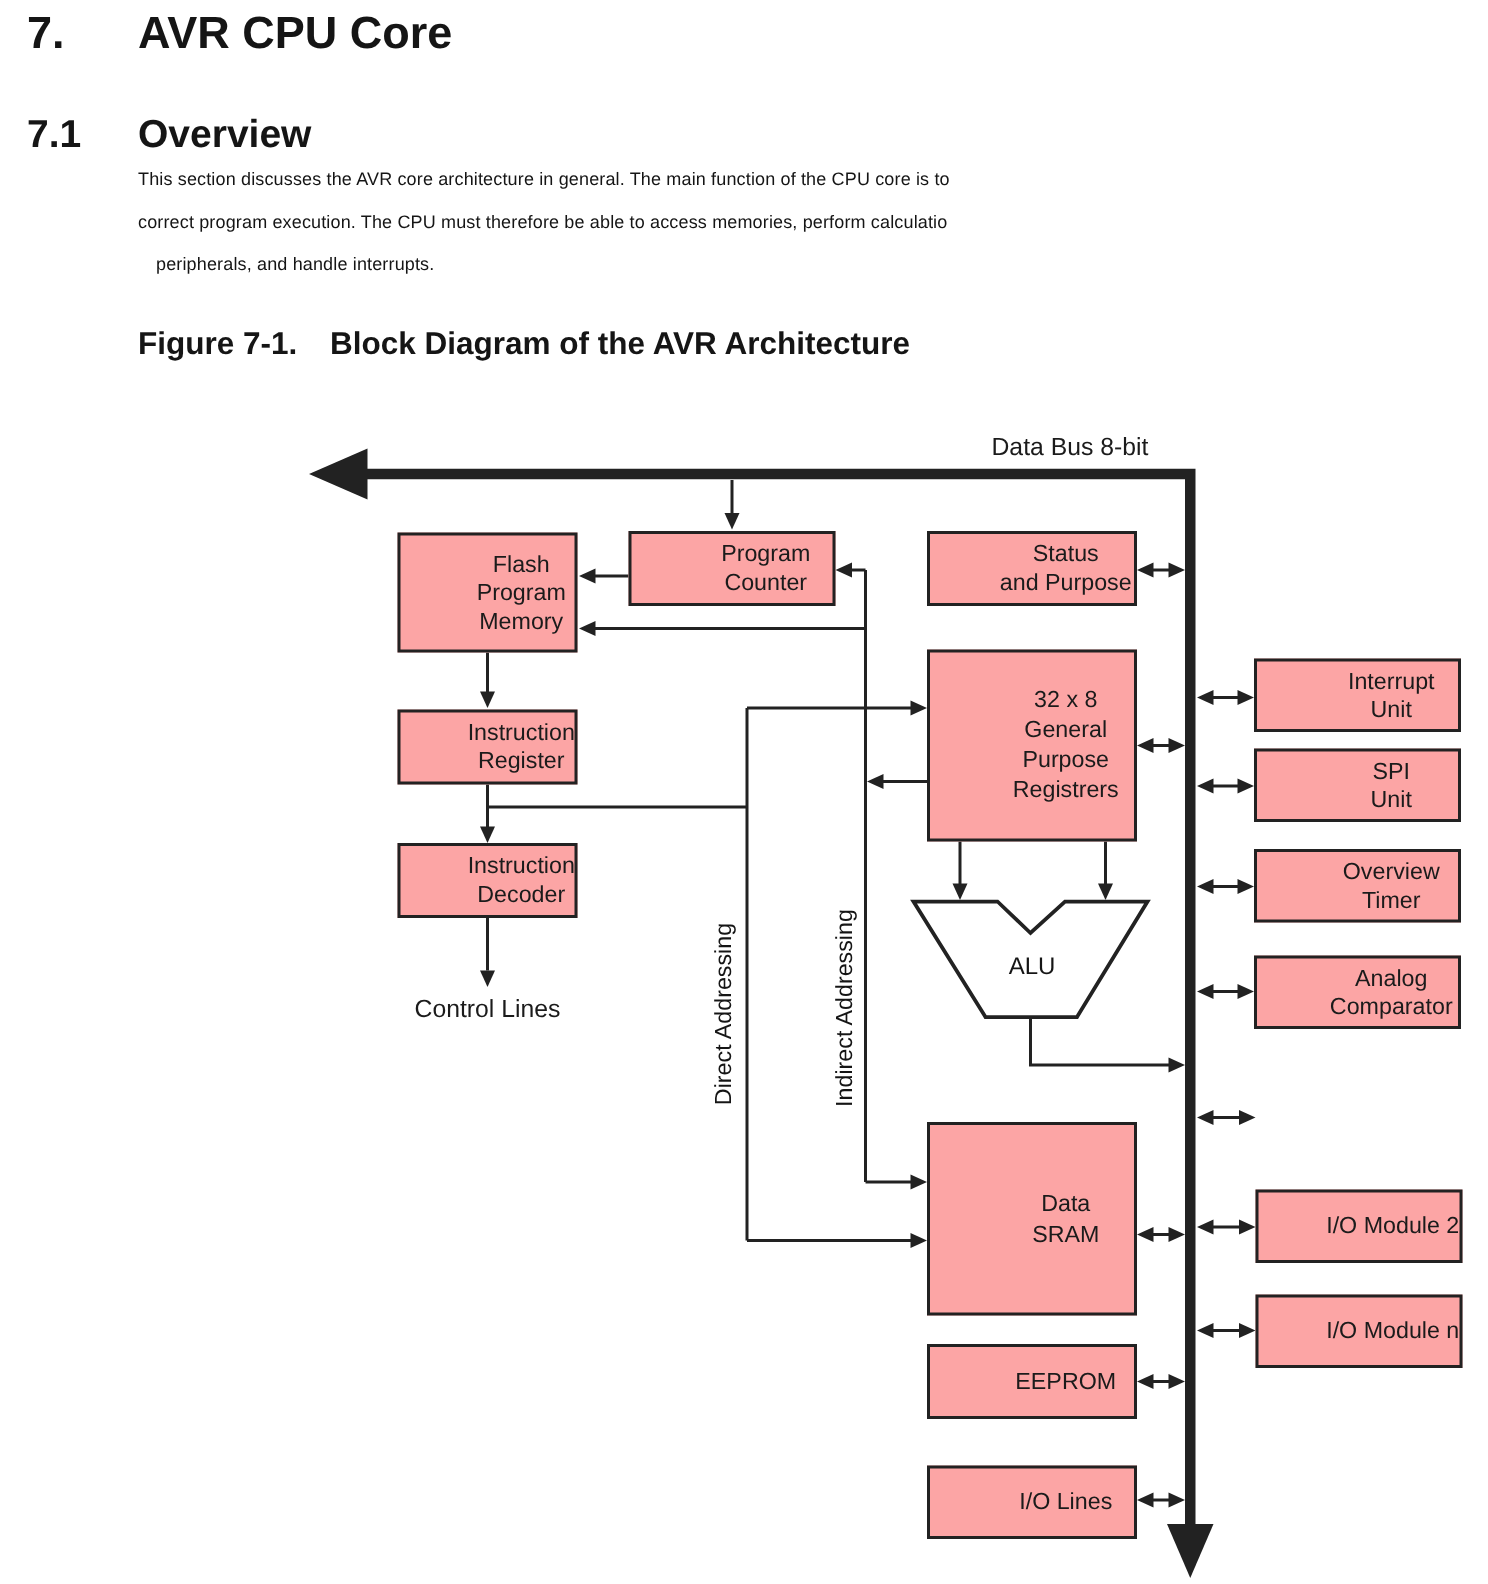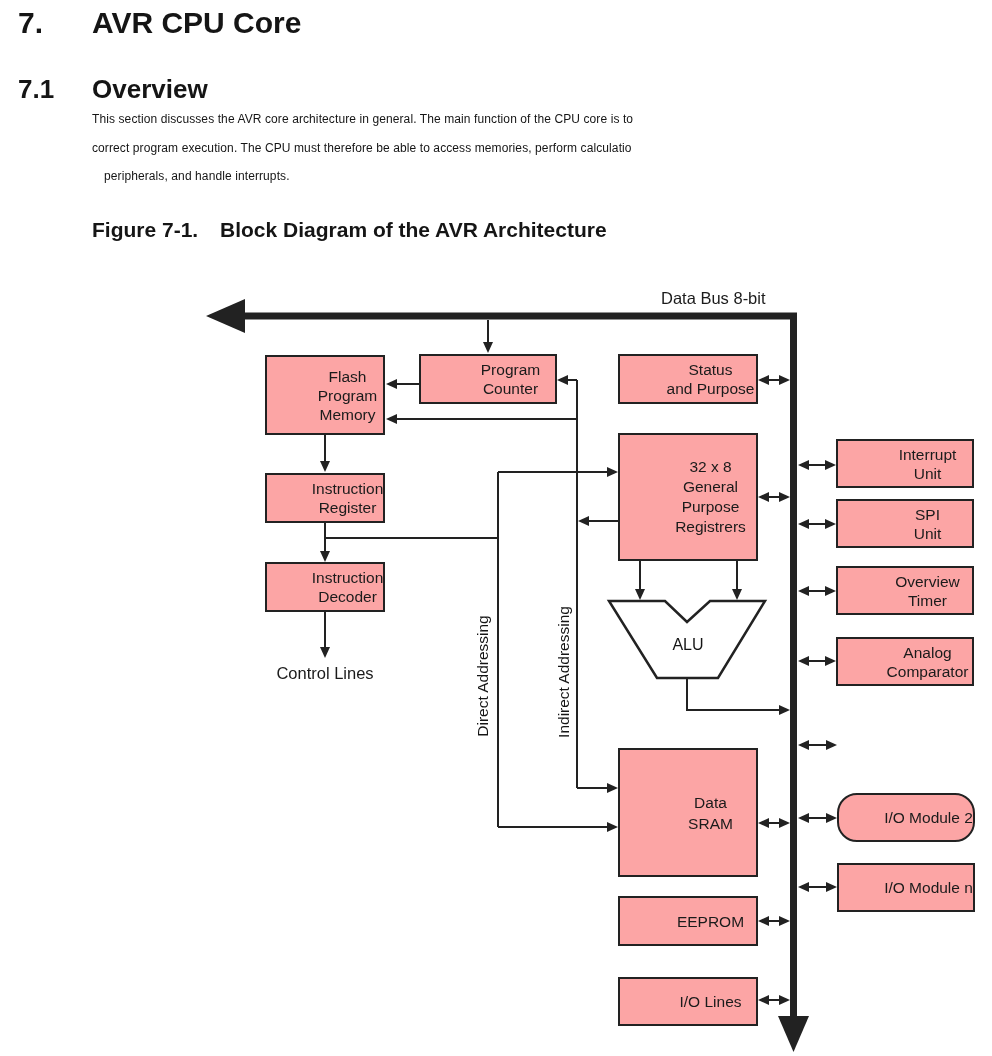--- a/index.html
+++ b/index.html
@@ -197,21 +197,21 @@
   <div class="block" style="left:618px; top:896px; width:140px; height:50px;">EEPROM</div>
   <div class="block" style="left:618px; top:977px; width:140px; height:49px;">I/O Lines</div>
   <div class="block" style="left:836px; top:439px; width:138px; height:49px;">Interrupt
 Unit</div>
   <div class="block" style="left:836px; top:499px; width:138px; height:49px;">SPI
 Unit</div>
   <div class="block" style="left:836px; top:566px; width:138px; height:49px;">Overview
 Timer</div>
   <div class="block" style="left:836px; top:637px; width:138px; height:49px;">Analog
 Comparator</div>
-  <div class="block" style="left:837px; top:793px; width:138px; height:49px;border-radius:20px;">I/O Module 2</div>
+  <div class="block" style="left:837px; top:793px; width:138px; height:49px;">I/O Module 2</div>
   <div class="block" style="left:837px; top:863px; width:138px; height:49px;">I/O Module n</div>
 
   <div class="abs ctr" style="left:648px; top:636px; width:80px; font-size:16px;">ALU</div>
 
   <div class="dlabel" style="left:661px; top:289px;">Data Bus 8-bit</div>
   <div class="dlabel ctr" style="left:245px; top:664px; width:160px;">Control Lines</div>
   <div class="abs rot ctr" style="left:409px; top:666px; width:150px; height:20px;">Direct Addressing</div>
   <div class="abs rot ctr" style="left:485px; top:662px; width:160px; height:20px;">Indirect Addressing</div>
 
 </div>

